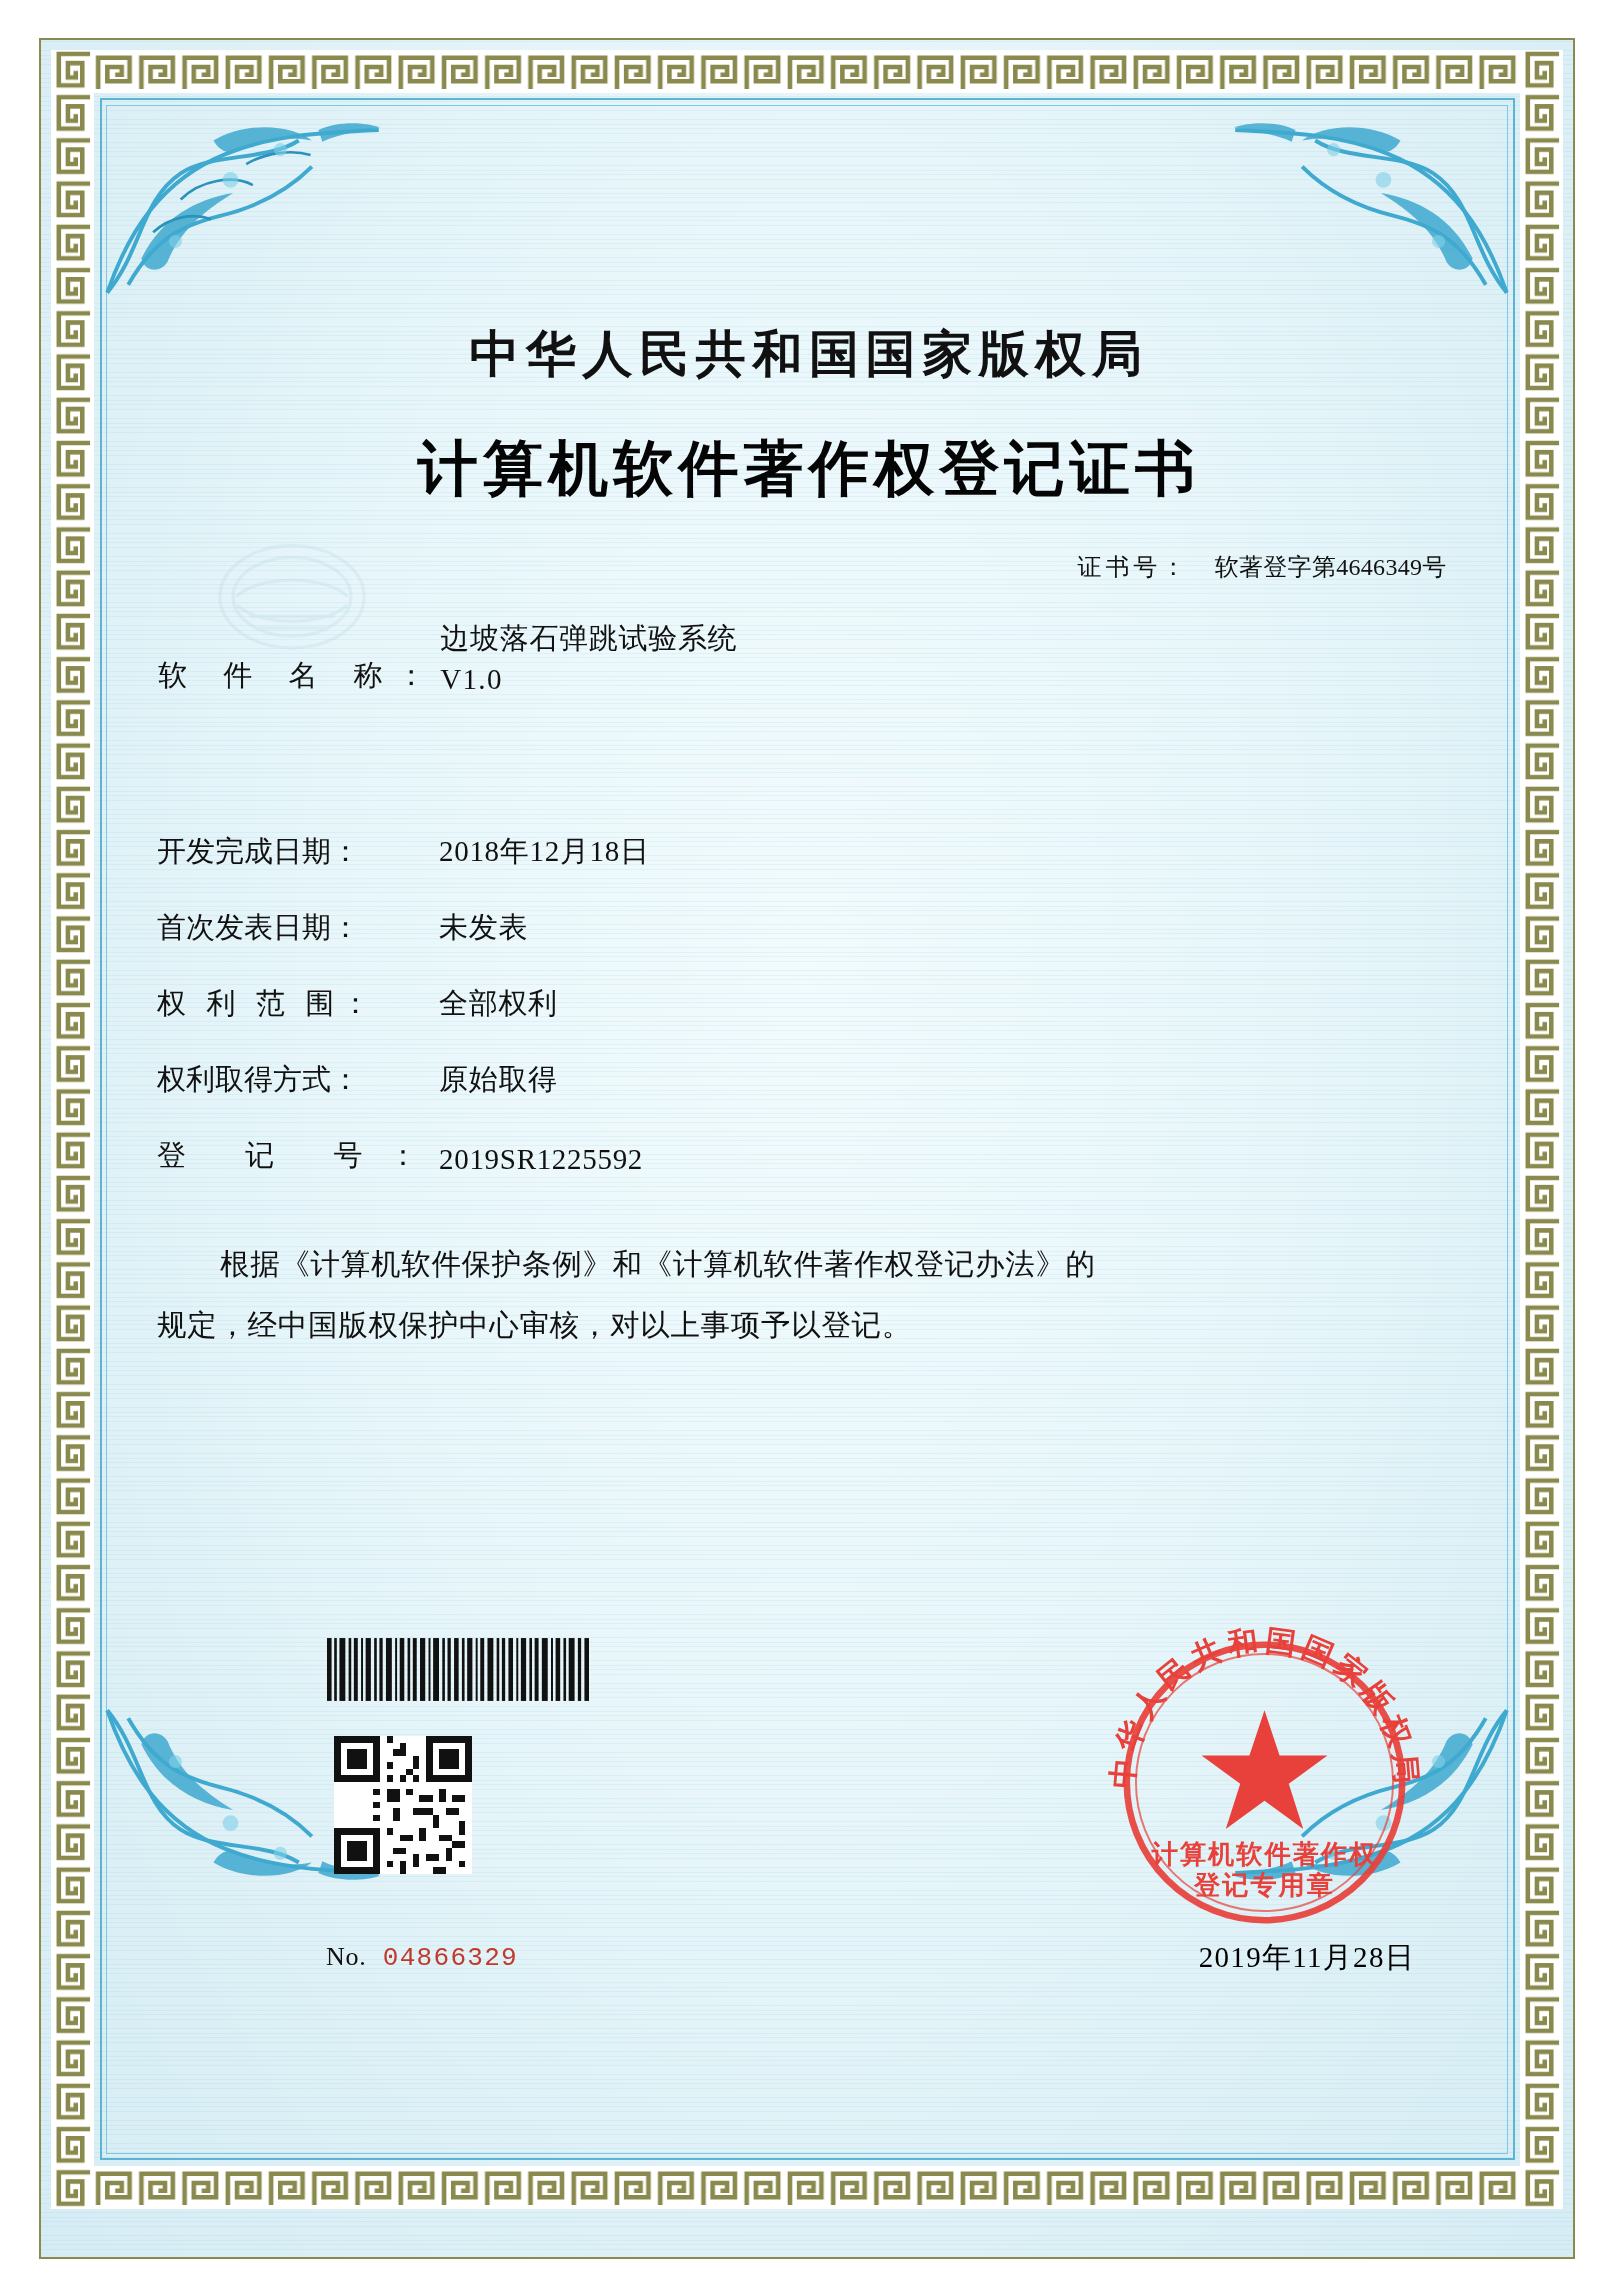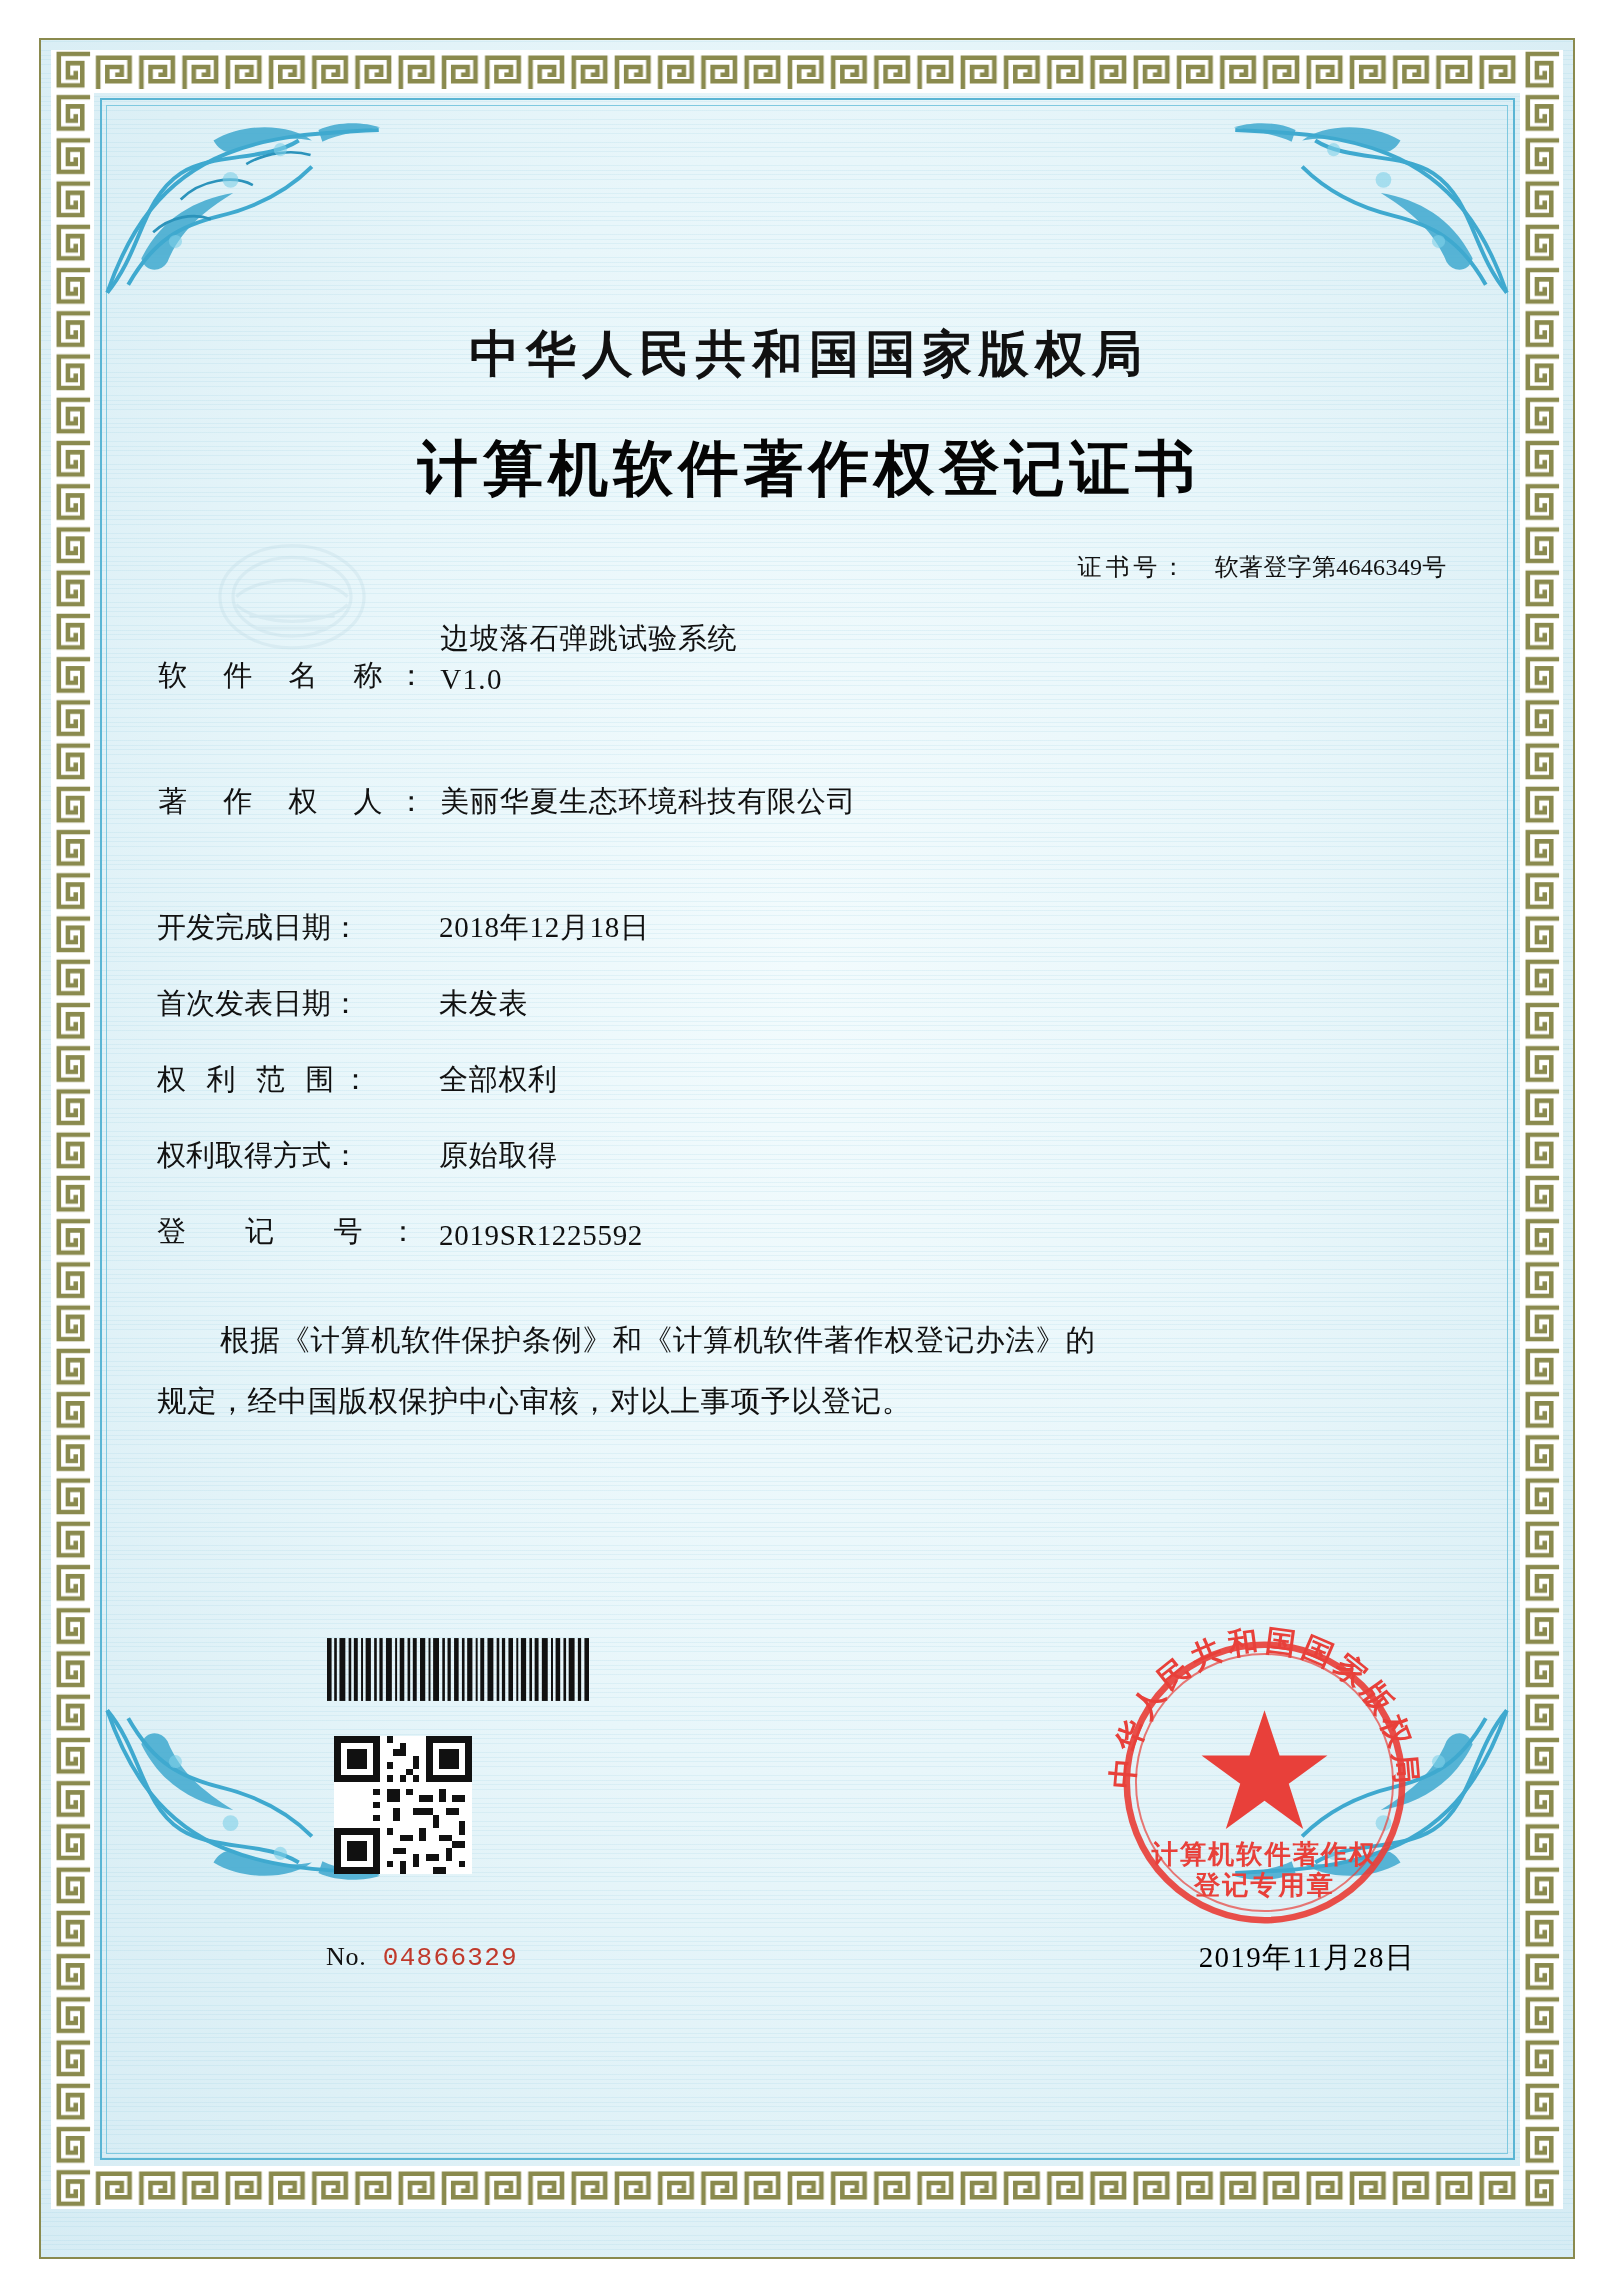--- a/index.html
+++ b/index.html
@@ -388,24 +388,20 @@
       <div class="field-row">
         <span class="field-label label-spaced-4">软 件 名 称：</span>
         <span class="field-value">
           <span>边坡落石弹跳试验系统</span>
           <span class="second-line">V1.0</span>
         </span>
       </div>
 
       <div class="spacer-lg"></div>
 
-      <div class="field-row">
-        <span class="field-label label-spaced-4">著 作 权 人：</span>
-        <span class="field-value">美丽华夏生态环境科技有限公司</span>
-      </div>
 
       <div class="spacer-lg"></div>
 
       <div class="field-row">
         <span class="field-label">开发完成日期：</span>
         <span class="field-value">2018年12月18日</span>
       </div>
 
       <div class="field-row">
         <span class="field-label">首次发表日期：</span>

